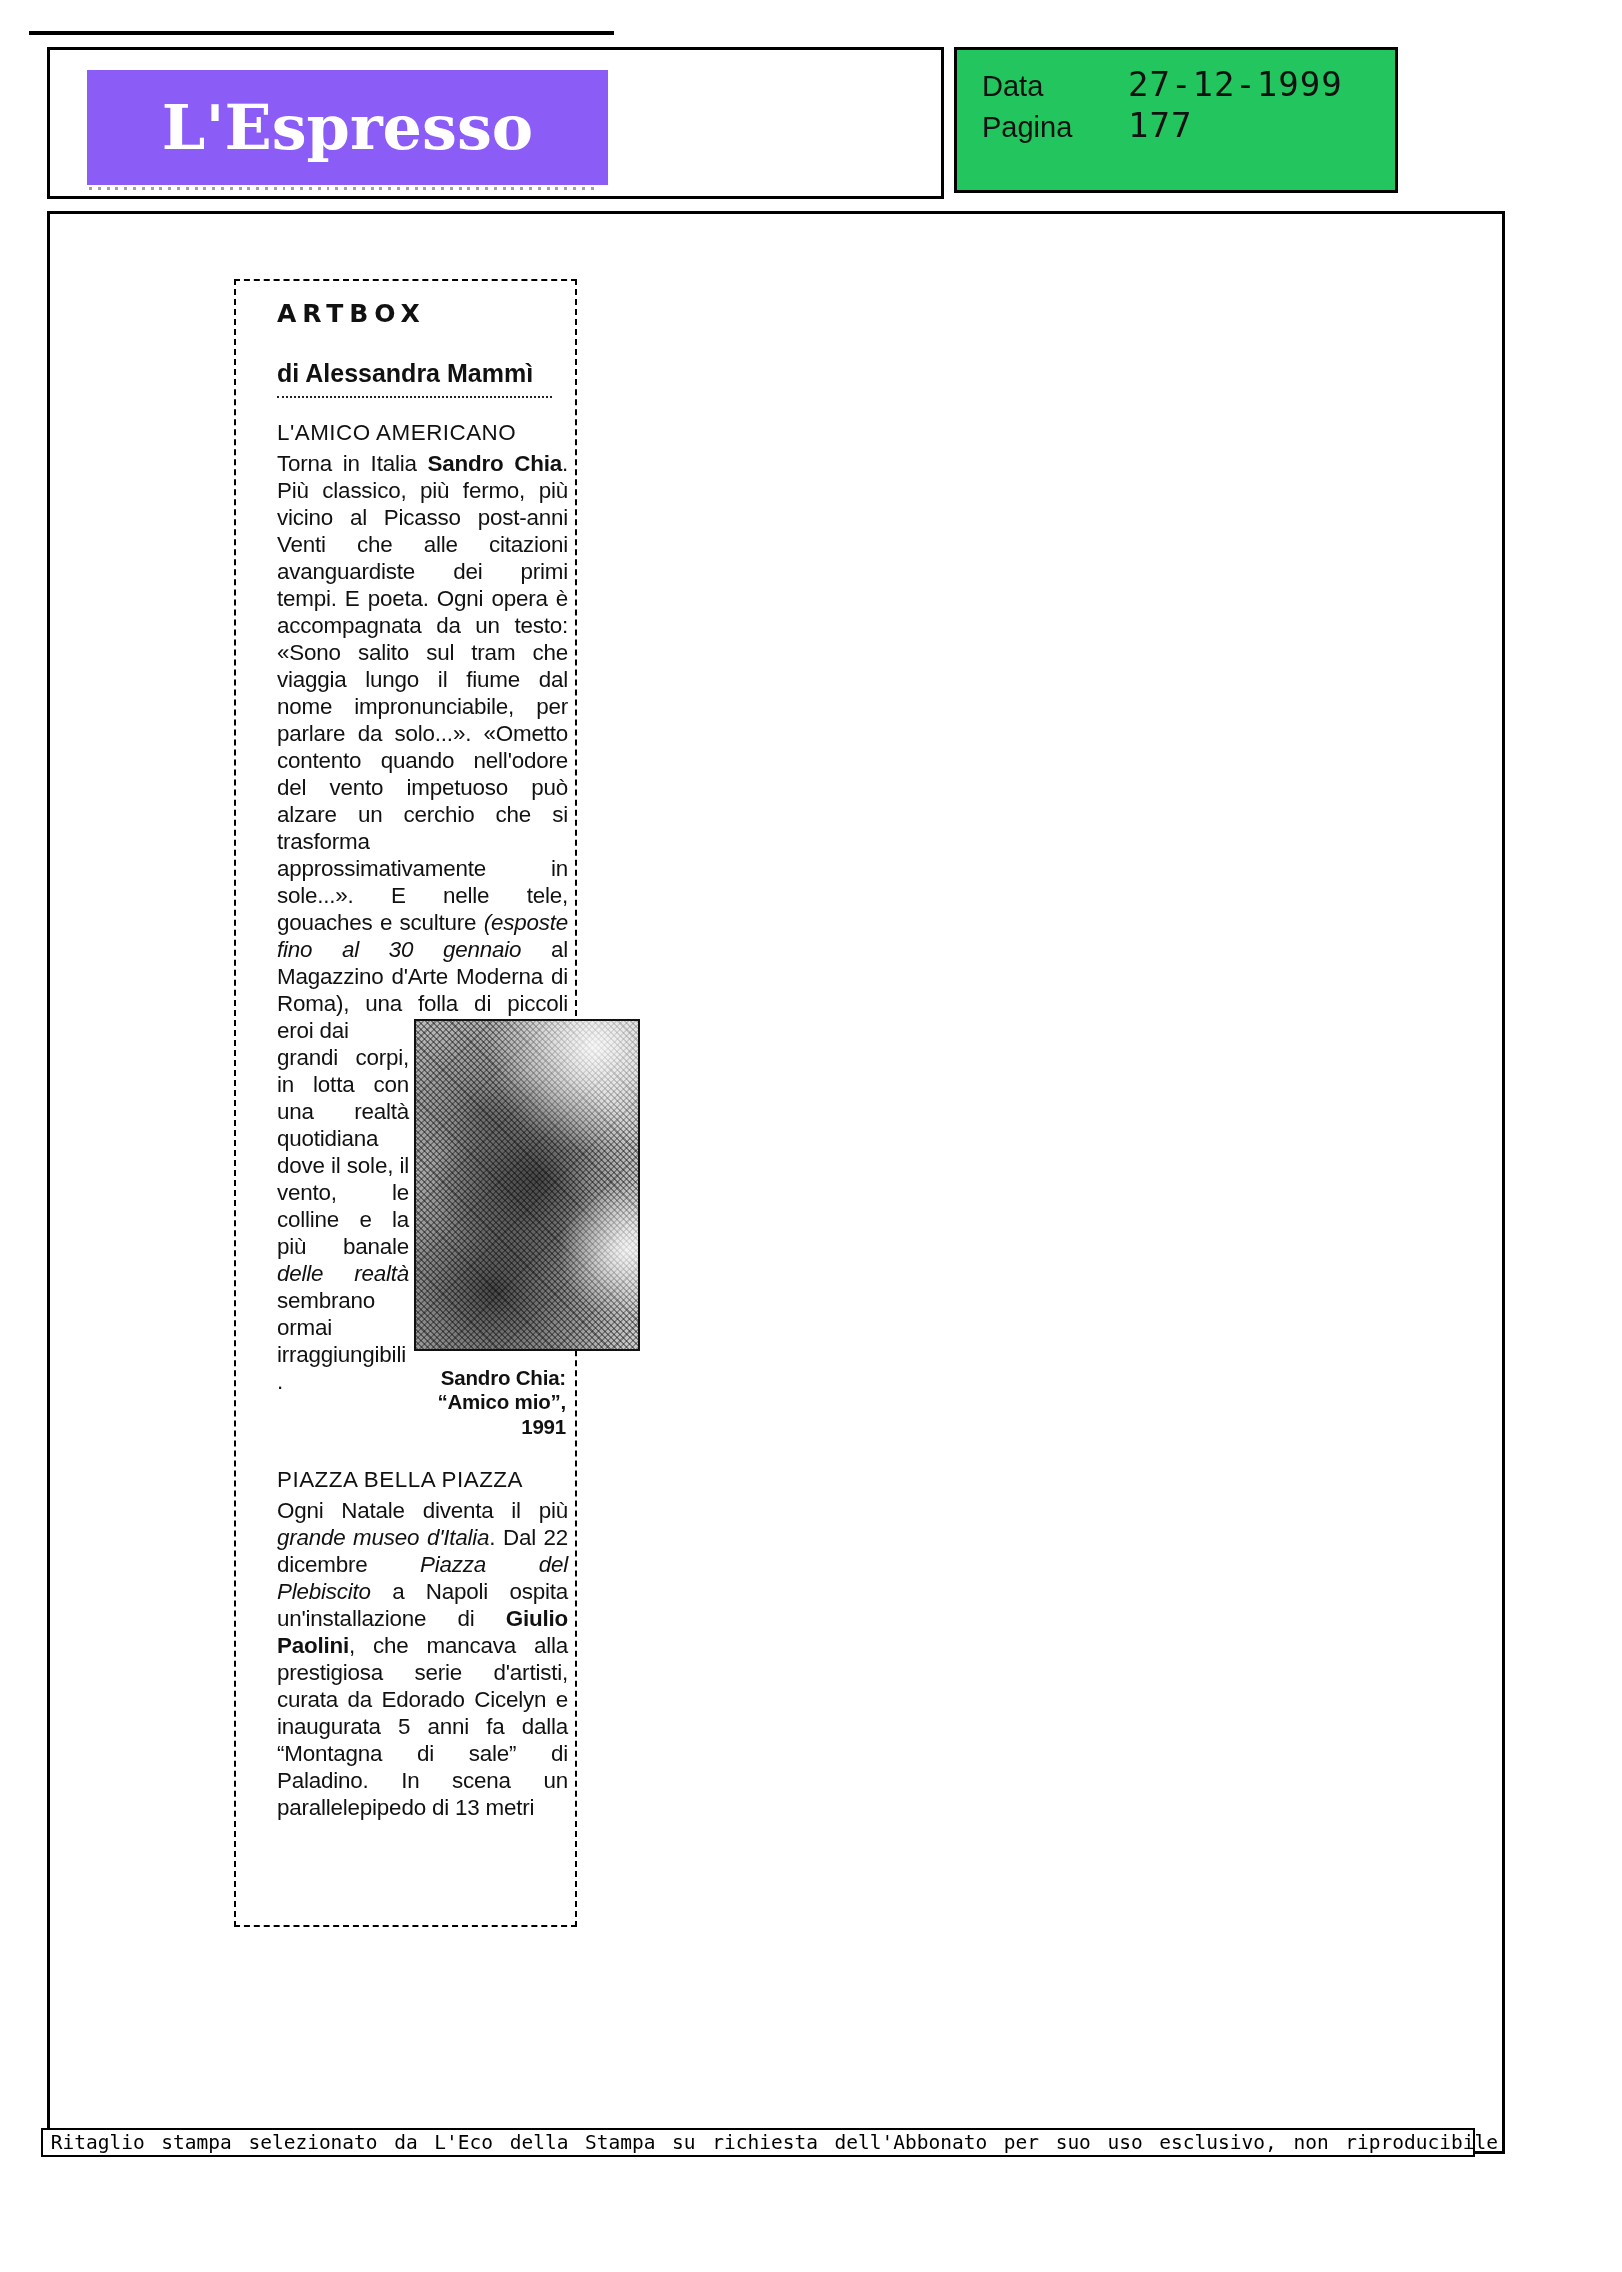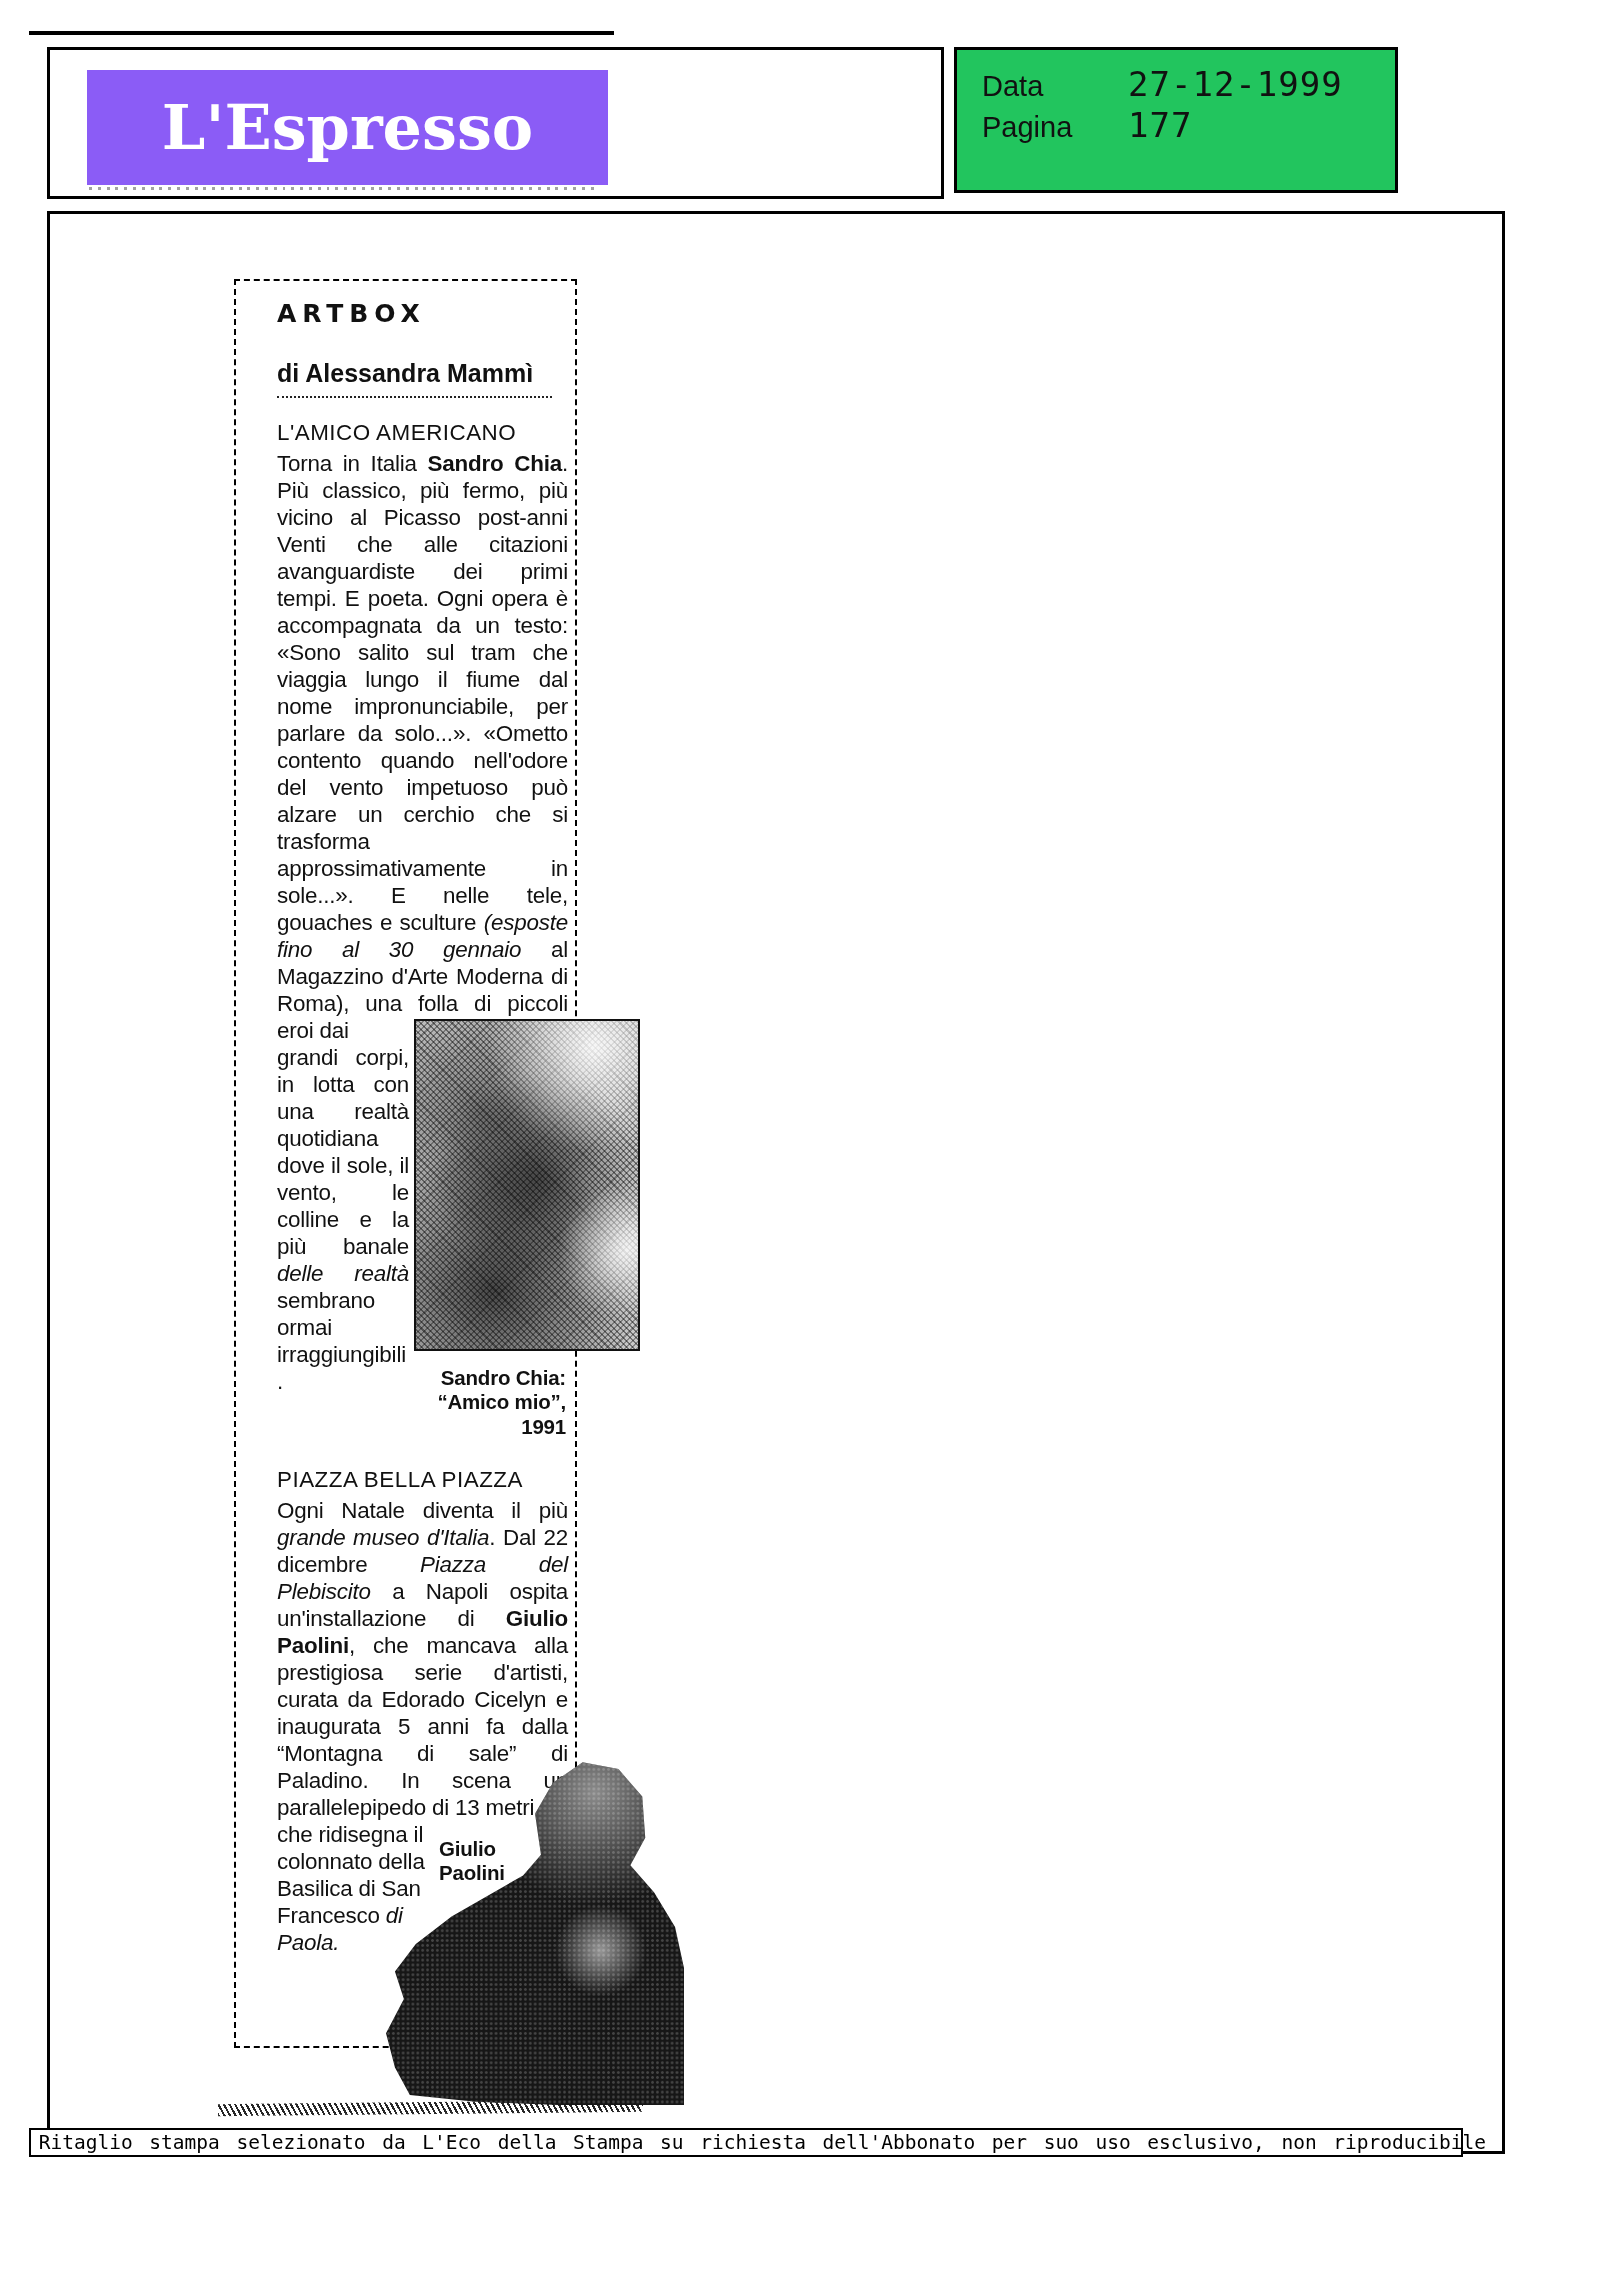--- a/index.html
+++ b/index.html
@@ -42,21 +42,21 @@
   .meta-row.foglio .meta-value{padding-left:21.5px;}
 
   
   .main-box{
     position:absolute;left:47px;top:211px;width:1452px;height:1937px;
     border:3.9px solid #000;background:#fff;
   }
 
   
   .footer-box{
-    position:absolute;left:29px;top:2128px;width:1422px;height:25px;
+    position:absolute;left:41px;top:2128px;width:1422px;height:25px;
     border:2.9px solid #000;background:#fff;z-index:6;
     display:flex;align-items:center;padding-left:7.8px;
     font-family:"DejaVu Sans Mono",monospace;font-size:19.5px;
     word-spacing:4.9px;white-space:nowrap;color:#000;
   }
 
   
   .column{
     position:absolute;left:234px;top:279px;width:343px;
     min-height:1648px;
@@ -180,27 +180,20 @@
       <div class="chia-img"></div>
       <div class="chia-caption">Sandro Chia:
 “Amico mio”,
 1991</div>
     </div>
 
     <div class="sec-heading second">PIAZZA BELLA PIAZZA</div>
 
     <div class="body-text"><span>Ogni Natale diventa il più </span><span class="i">grande museo d'Italia</span><span>. Dal 22 dicembre </span><span class="i">Piazza del Plebiscito</span><span> a Napoli ospita un'installazione di </span><span class="b">Giulio Paolini</span><span>, che mancava alla prestigiosa serie d'artisti, curata da Edorado Cicelyn e inaugurata 5 anni fa dalla “Montagna di sale” di Paladino. In scena un parallelepipedo di 13 metri</span></div>
 
-    <div class="narrow2">
-      <span><span>che ridisegna il colonnato della Basilica di San Francesco </span><span class="i">di Paola.</span></span>
-      <div class="paolini-caption">Giulio
-Paolini</div>
-      <div class="paolini-img"></div>
-      <div class="hatch-line"></div>
-    </div>
 
   </div>
 
   <div class="footer-box">
     <span>Ritaglio stampa selezionato da L'Eco della Stampa su richiesta dell'Abbonato per suo uso esclusivo, non riproducibile</span>
   </div>
 
 </div>
 
 

